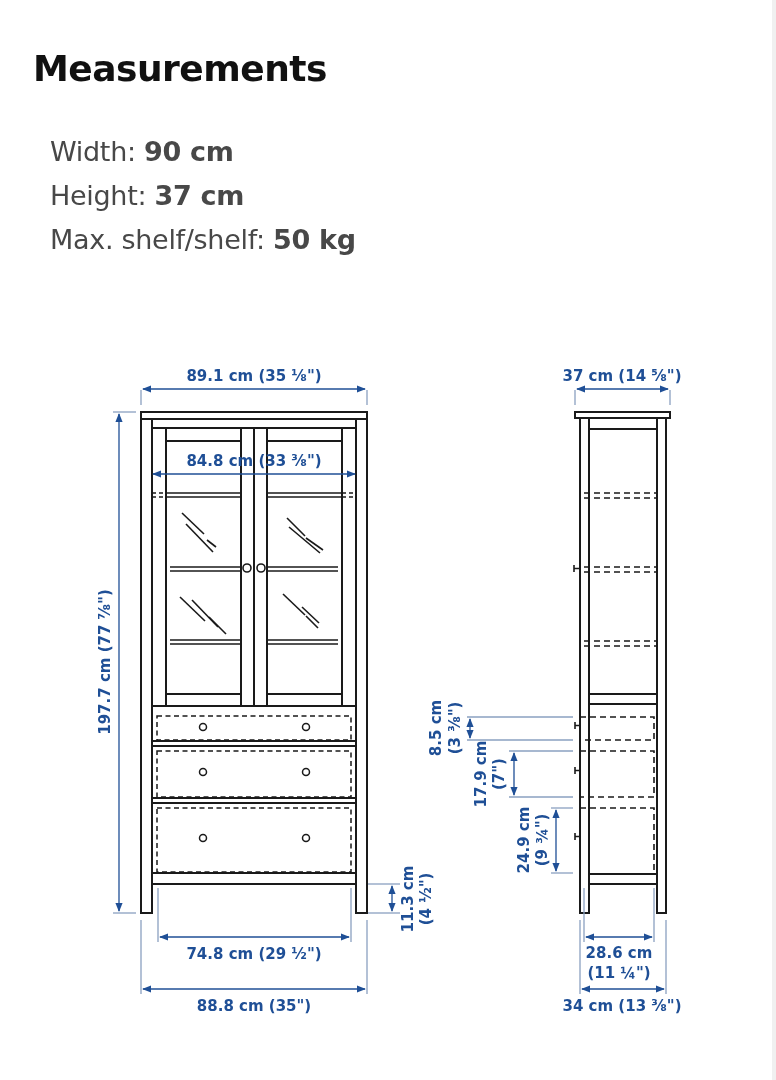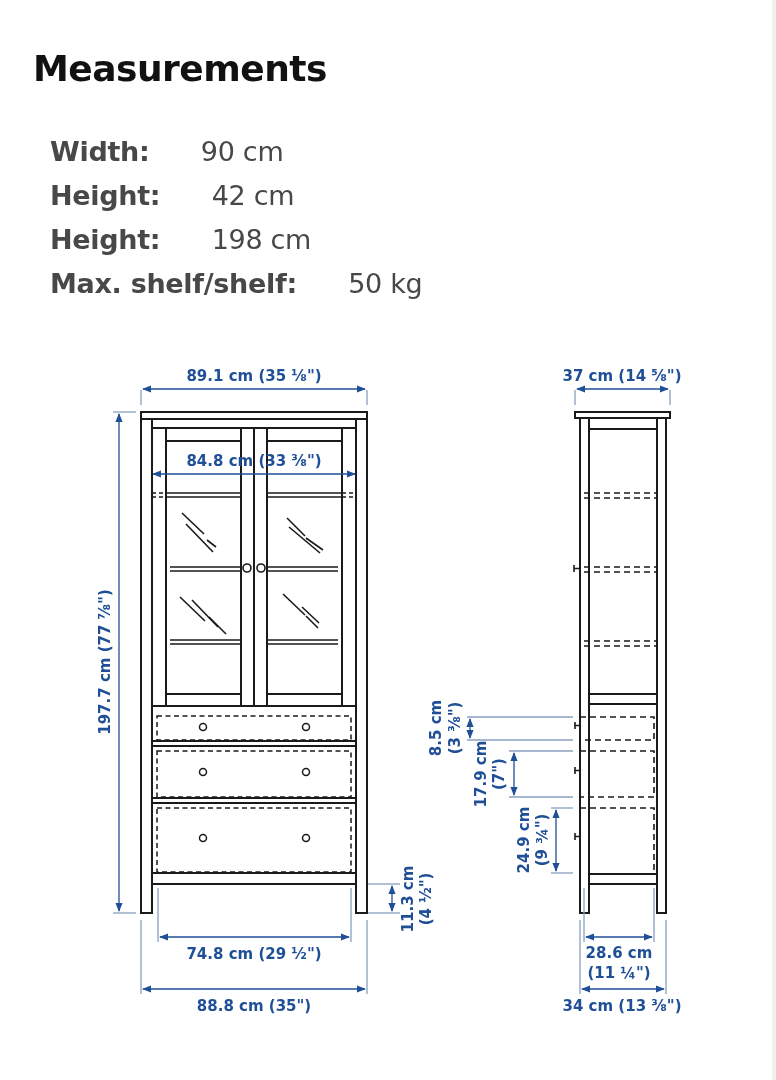--- a/index.html
+++ b/index.html
@@ -1,34 +1,33 @@
 <!DOCTYPE html>
 <html><head>
 <meta charset="utf-8">
 <style>
   html, body { margin:0; padding:0; background:#ffffff; }
   body { width:776px; height:1080px; position:relative; overflow:hidden; font-family:"DejaVu Sans", sans-serif; }
   .title { position:absolute; left:33px; top:48px; font-size:36px; font-weight:bold; color:#111111; letter-spacing:-0.5px; margin:0; }
   .specs { position:absolute; left:50px; top:130px; }
   .spec-row { font-size:27px; line-height:44px; color:#484848; white-space:nowrap; letter-spacing:-0.3px; }
-  .spec-row .k { font-weight:bold; }
-  .spec-row .v { font-weight:normal;margin-left:43px; }
+  .spec-row .k { font-weight:normal; }
+  .spec-row .v { font-weight:bold; }
   svg.drawing { position:absolute; left:0; top:0; }
   .dim { font-family:"DejaVu Sans", sans-serif; font-weight:bold; font-size:15px; fill:#1f4f96; }
   .edge { position:absolute; right:0; top:0; width:4px; height:1080px; background:#f0f0f0; }
 </style>
 </head>
 <body>
 
 <h1 class="title">Measurements</h1>
 
 <div class="specs">
   <div class="spec-row"><span class="k">Width:</span> <span class="v">90 cm</span></div>
-  <div class="spec-row"><span class="k">Height:</span> <span class="v">42 cm</span></div>
-  <div class="spec-row"><span class="k">Height:</span> <span class="v">198 cm</span></div>
+  <div class="spec-row"><span class="k">Height:</span> <span class="v">37 cm</span></div>
   <div class="spec-row"><span class="k">Max. shelf/shelf:</span> <span class="v">50 kg</span></div>
 </div>
 
 <svg class="drawing" width="776" height="1080" viewBox="0 0 776 1080">
   <defs>
     <marker id="arr" viewBox="0 0 10 10" refX="9" refY="5" markerWidth="7" markerHeight="7" orient="auto-start-reverse">
       <path d="M0,1 L10,5 L0,9 z" fill="#1f4f96"></path>
     </marker>
   </defs>
 

